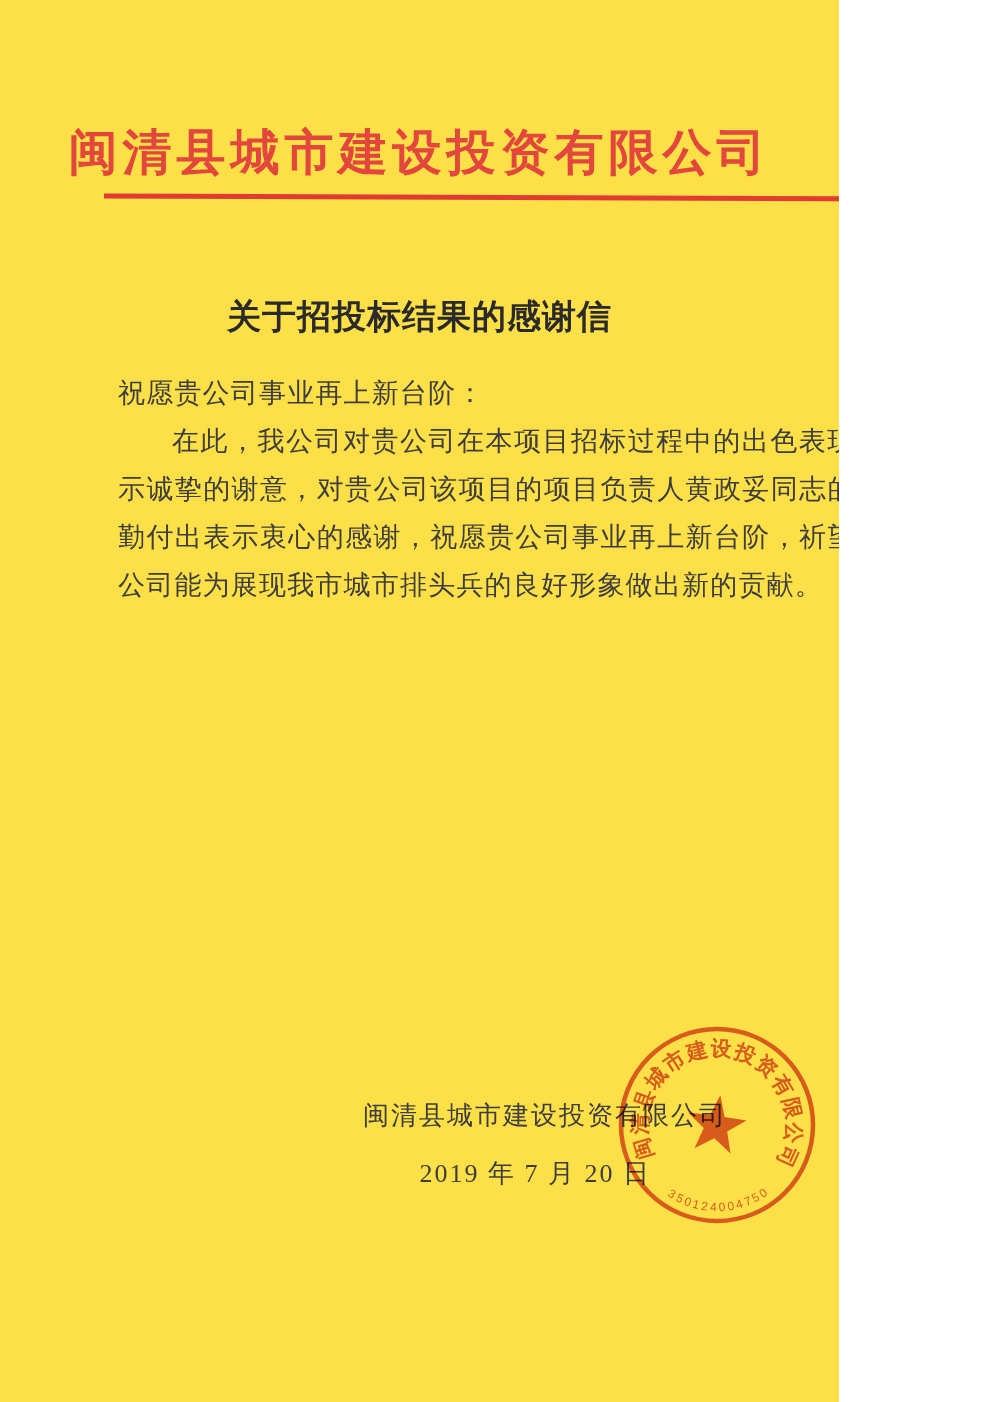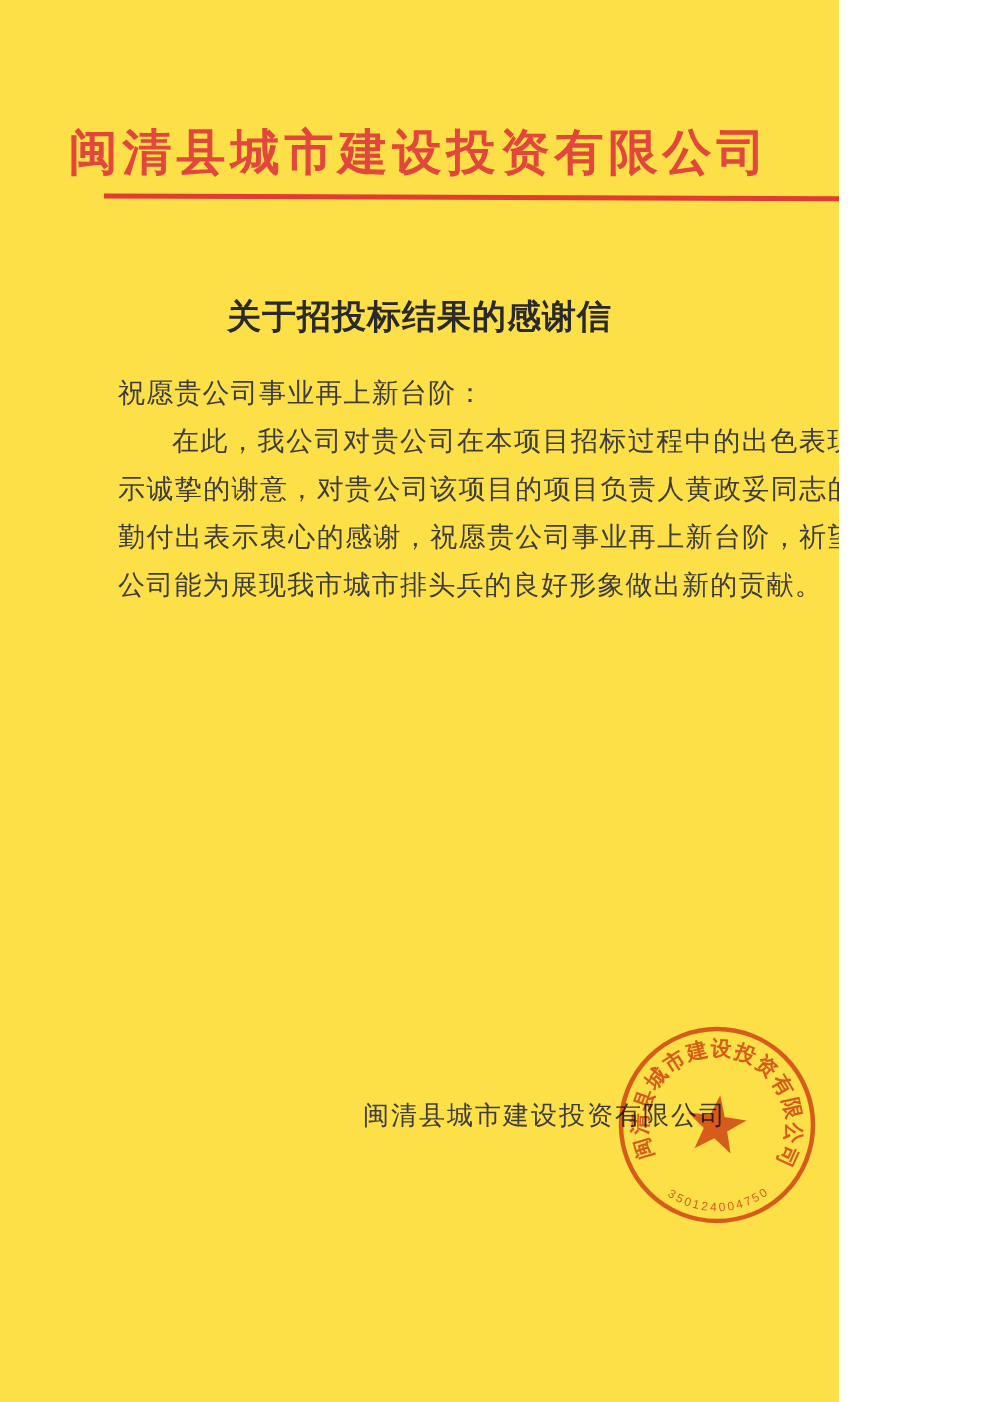--- a/index.html
+++ b/index.html
@@ -91,20 +91,21 @@
   <div class="rule"></div>
 
   <div class="title">关于招投标结果的感谢信</div>
 
   <div class="body">
     <p>祝愿贵公司事业再上新台阶：</p>
     <p class="indent">在此，我公司对贵公司在本项目招标过程中的出色表现表示诚挚的谢意，对贵公司该项目的项目负责人黄政妥同志的辛勤付出表示衷心的感谢，祝愿贵公司事业再上新台阶，祈望贵公司能为展现我市城市排头兵的良好形象做出新的贡献。</p>
   </div>
 
   <div class="sign-company">闽清县城市建设投资有限公司</div>
+  <div class="sign-date">2019 年 7 月 20 日</div>
 
   <svg class="seal" width="210" height="210" viewBox="0 0 210 210">
     <defs>
       <path id="arcTop" d="M 43,138 A 70,70 0 1 1 167,138" fill="none"></path>
       <path id="arcBot" d="M 52,173 A 86,86 0 0 0 158,173" fill="none"></path>
     </defs>
     <circle cx="105" cy="105" r="96" fill="none" stroke="#d14a40" stroke-width="4.5" opacity="0.92"></circle>
     <text font-size="21" font-weight="bold" fill="#d14a40" letter-spacing="1.5" font-family="Liberation Serif, serif" opacity="0.92">
       <textPath href="#arcTop" startOffset="2">闽清县城市建设投资有限公司</textPath>
     </text>

